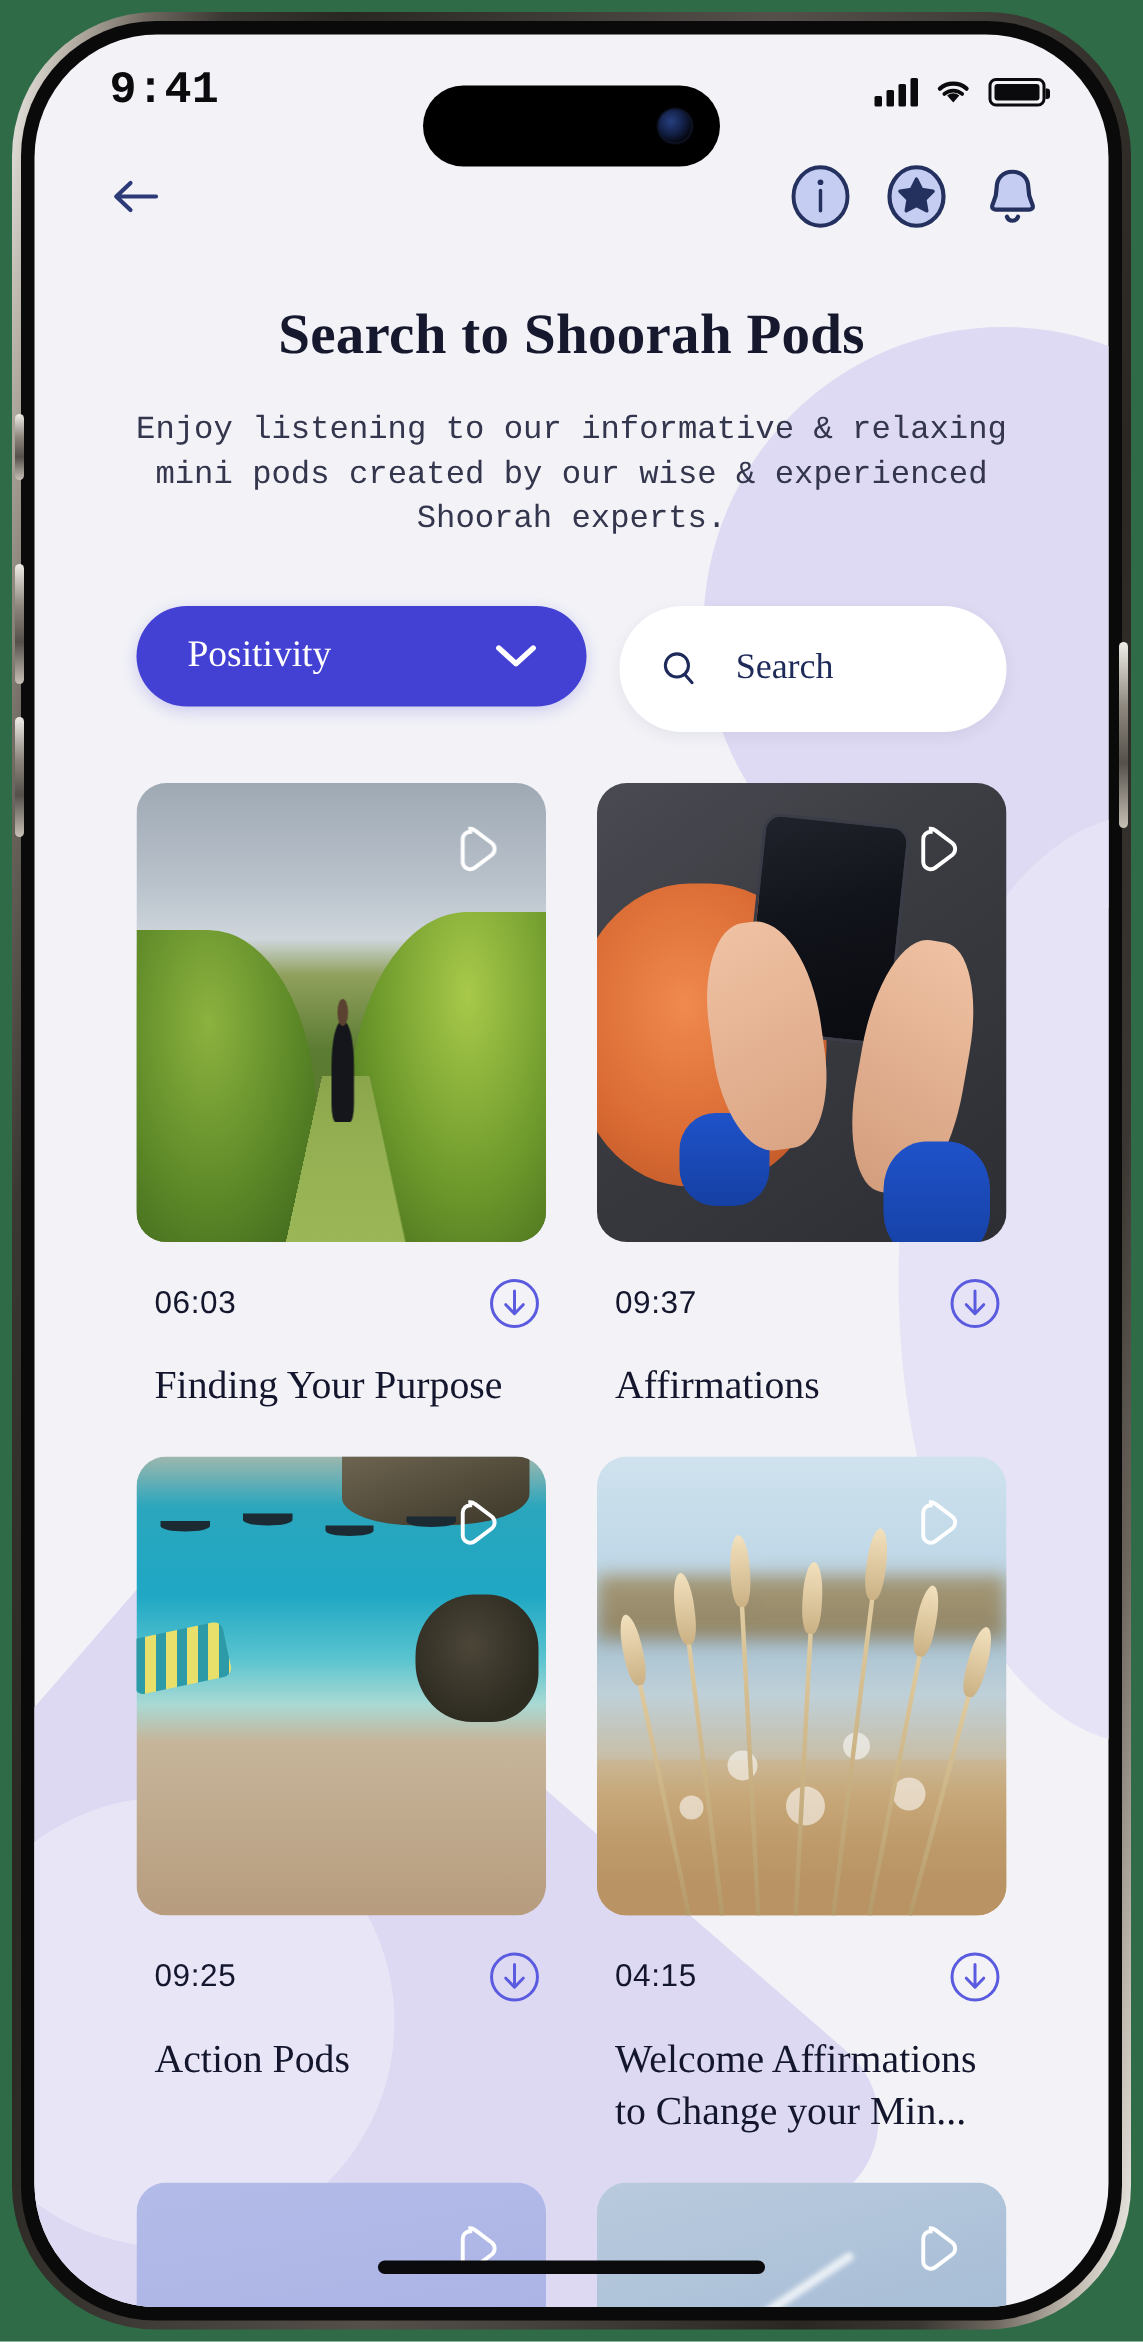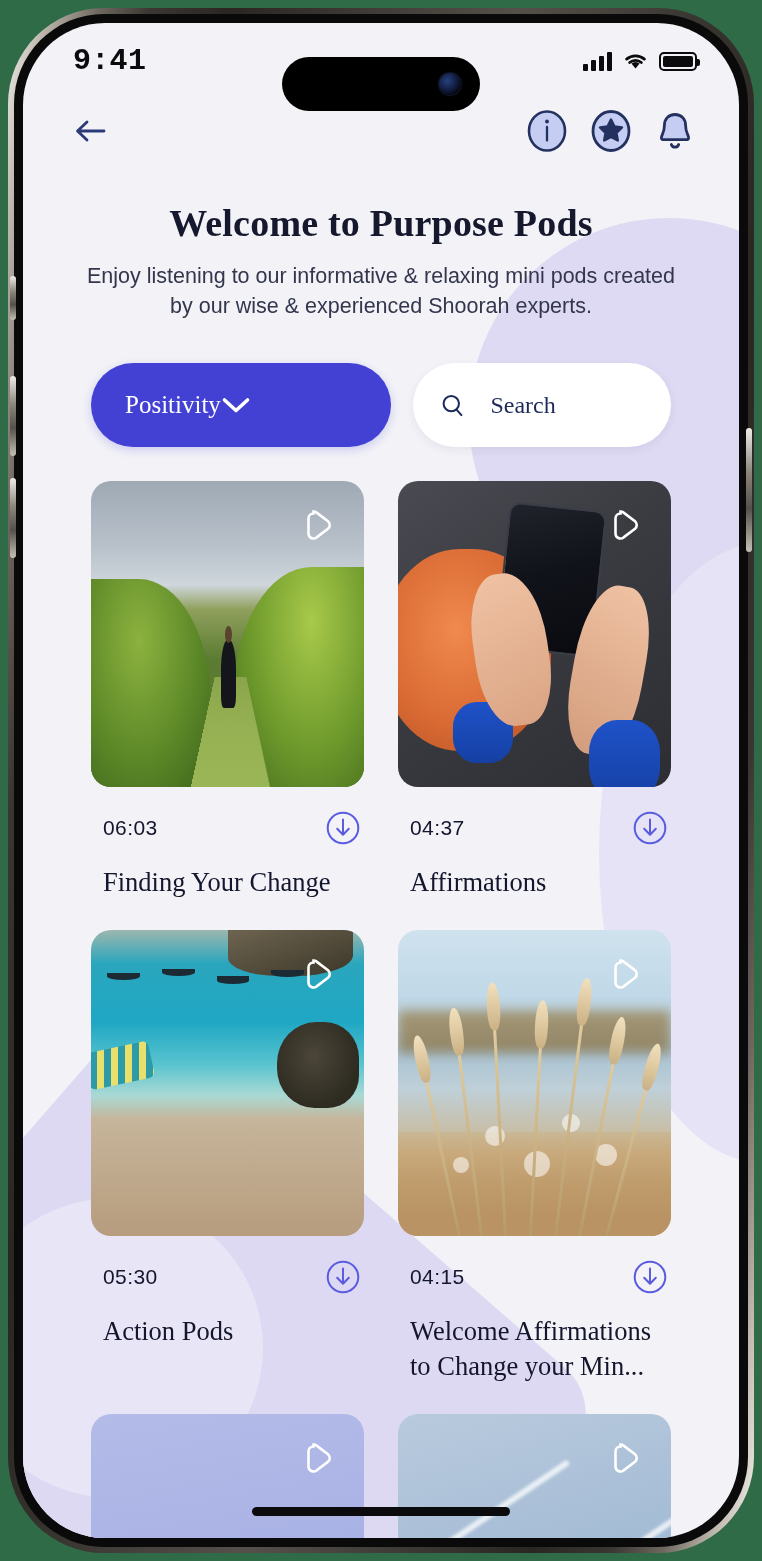--- a/index.html
+++ b/index.html
@@ -154,39 +154,39 @@
 
   
   .title-block { position: relative; z-index: 6; text-align: center; padding: 48px 60px 0; }
   .page-title {
     font-family: "Liberation Serif", serif;
     font-size: 38px;
     color: #16182e;
     letter-spacing: 0.2px;
   }
   .page-subtitle {
-    font-family: Liberation Sans, sans-serif;
+    font-family: Liberation Mono, monospace;
     font-size: 21.5px;
     line-height: 1.38;
     color: #33364d;
-    margin-top: 17px;
+    margin-top: 28px;
   }
 
   
   .filter-row {
     position: relative; z-index: 6;
     display: flex; gap: 22px;
     padding: 42px 68px 0;
   }
   .filter-pill {
     flex: 0 0 300px;
-    height: 84px;
+    height: 67px;
     background: #4340d4;
     border-radius: 44px;
-    display: flex; align-items: center; 
+    display: flex; align-items: center; justify-content: space-between;
     padding: 0 32px 0 34px;
     cursor: pointer;
     box-shadow: 0 3px 10px rgba(67,64,212,.22);
   }
   .filter-label {
     font-family: "Liberation Serif", serif;
     font-size: 25px; color: #ffffff;
   }
   .search-box {
     flex: 1;
@@ -448,21 +448,21 @@
             <svg width="42" height="46" viewBox="0 0 42 46">
               <path d="M21 6.5 c-6.6 0 -10.6 4.6 -10.6 11 c0 7.4 -3 9.6 -3 12.2 c0 1.2 1 2 2.4 2 h22.4 c1.4 0 2.4 -0.8 2.4 -2 c0 -2.6 -3 -4.8 -3 -12.2 c0 -6.4 -4 -11 -10.6 -11 Z" fill="#c5cdf2" stroke="#24315f" stroke-width="2.8" stroke-linejoin="round"></path>
               <path d="M17.3 36.5 a3.9 3.9 0 0 0 7.4 0" stroke="#24315f" stroke-width="2.8" fill="none" stroke-linecap="round"></path>
             </svg>
           </div>
 
         </div>
       </div>
 
       <div class="title-block">
-        <h1 class="page-title">Welcome to Purpose Pods</h1>
+        <h1 class="page-title">Search to Shoorah Pods</h1>
         <p class="page-subtitle">Enjoy listening to our informative &amp; relaxing mini pods created by our wise &amp; experienced Shoorah experts.</p>
       </div>
 
       <div class="filter-row">
         <div class="filter-pill">
           <span class="filter-label">Positivity</span>
           <svg width="30" height="19" viewBox="0 0 30 19">
             <path d="M3.5 4 L15 14.5 L26.5 4" stroke="#ffffff" stroke-width="3.6" fill="none" stroke-linecap="round" stroke-linejoin="round"></path>
           </svg>
         </div>
@@ -487,38 +487,38 @@
               <path d="M13.5 8.5 a5 5 0 0 0 -5 5 v15 a5 5 0 0 0 8.1 3.9 l11.4 -8.6 a5 5 0 0 0 0 -7.6 l-11.4 -8.6 a5 5 0 0 0 -3.1 -1.1 Z" fill="none" stroke="#ffffff" stroke-width="2.6"></path>
             </svg>
           </div>
           <div class="pod-meta">
             <span class="pod-duration">06:03</span>
             <svg class="dl-btn" viewBox="0 0 34 34">
               <circle cx="17" cy="17" r="15.3" fill="none" stroke="#5b5be0" stroke-width="2"></circle>
               <path d="M17 8.6 V23.4 M11.2 17.8 L17 23.8 L22.8 17.8" stroke="#5b5be0" stroke-width="2" fill="none" stroke-linecap="round" stroke-linejoin="round"></path>
             </svg>
           </div>
-          <div class="pod-title">Finding Your Change</div>
+          <div class="pod-title">Finding Your Purpose</div>
         </div>
 
         <div class="pod-card">
           <div class="pod-thumb">
             <div class="art art-phone">
               <div class="ph-device"></div>
               <div class="ph-hand-l"></div>
               <div class="ph-hand-r"></div>
               <div class="ph-sleeve"></div>
               <div class="ph-sleeve2"></div>
             </div>
             <svg class="play-badge" viewBox="0 0 42 42">
               <path d="M13.5 8.5 a5 5 0 0 0 -5 5 v15 a5 5 0 0 0 8.1 3.9 l11.4 -8.6 a5 5 0 0 0 0 -7.6 l-11.4 -8.6 a5 5 0 0 0 -3.1 -1.1 Z" fill="none" stroke="#ffffff" stroke-width="2.6"></path>
             </svg>
           </div>
           <div class="pod-meta">
-            <span class="pod-duration">04:37</span>
+            <span class="pod-duration">09:37</span>
             <svg class="dl-btn" viewBox="0 0 34 34">
               <circle cx="17" cy="17" r="15.3" fill="none" stroke="#5b5be0" stroke-width="2"></circle>
               <path d="M17 8.6 V23.4 M11.2 17.8 L17 23.8 L22.8 17.8" stroke="#5b5be0" stroke-width="2" fill="none" stroke-linecap="round" stroke-linejoin="round"></path>
             </svg>
           </div>
           <div class="pod-title">Affirmations</div>
         </div>
 
         <div class="pod-card">
           <div class="pod-thumb">
@@ -529,21 +529,21 @@
               <div class="sea-boat" style="left:6%;  top:14%;"></div>
               <div class="sea-boat" style="left:26%; top:12.5%;"></div>
               <div class="sea-boat" style="left:46%; top:15%;"></div>
               <div class="sea-boat" style="left:66%; top:13%;"></div>
             </div>
             <svg class="play-badge" viewBox="0 0 42 42">
               <path d="M13.5 8.5 a5 5 0 0 0 -5 5 v15 a5 5 0 0 0 8.1 3.9 l11.4 -8.6 a5 5 0 0 0 0 -7.6 l-11.4 -8.6 a5 5 0 0 0 -3.1 -1.1 Z" fill="none" stroke="#ffffff" stroke-width="2.6"></path>
             </svg>
           </div>
           <div class="pod-meta">
-            <span class="pod-duration">05:30</span>
+            <span class="pod-duration">09:25</span>
             <svg class="dl-btn" viewBox="0 0 34 34">
               <circle cx="17" cy="17" r="15.3" fill="none" stroke="#5b5be0" stroke-width="2"></circle>
               <path d="M17 8.6 V23.4 M11.2 17.8 L17 23.8 L22.8 17.8" stroke="#5b5be0" stroke-width="2" fill="none" stroke-linecap="round" stroke-linejoin="round"></path>
             </svg>
           </div>
           <div class="pod-title">Action Pods</div>
         </div>
 
         <div class="pod-card">
           <div class="pod-thumb">

